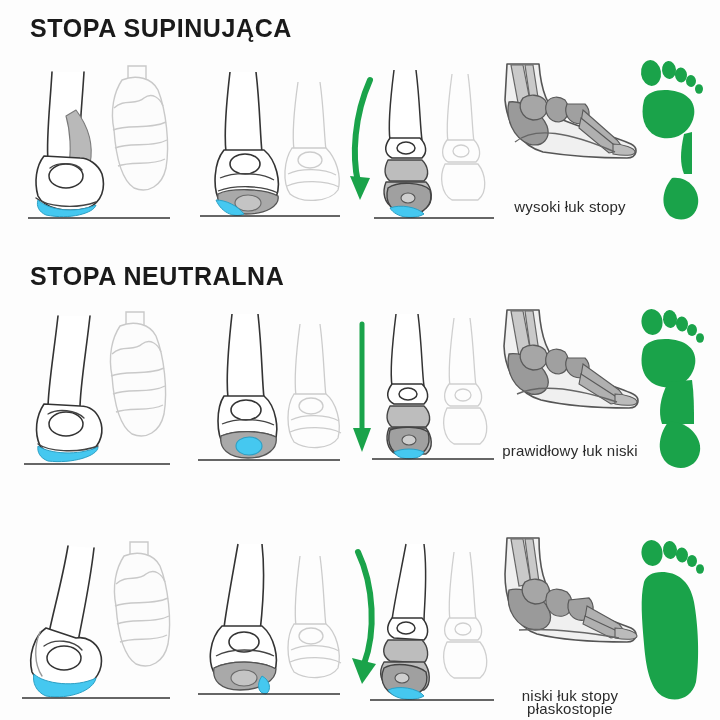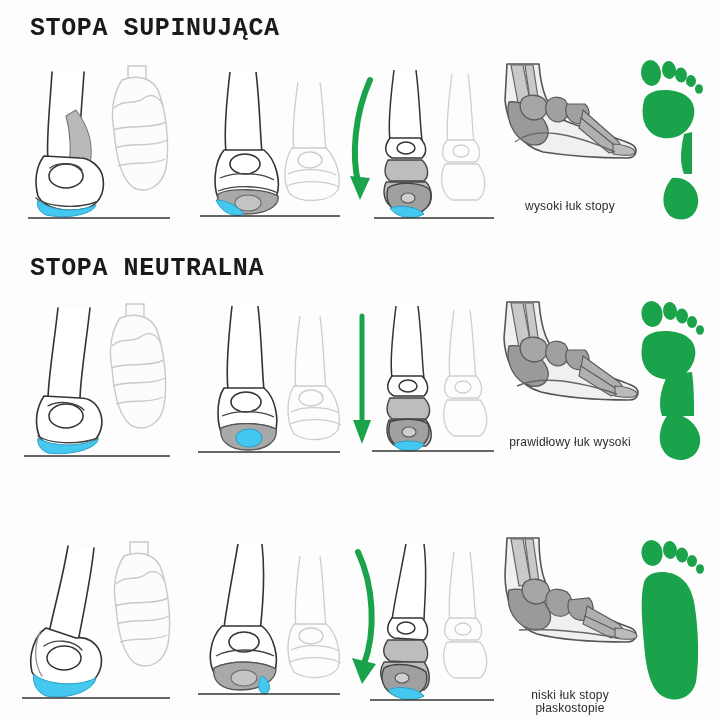--- a/index.html
+++ b/index.html
@@ -20,28 +20,28 @@
     height: 720px;
     background: #fdfdfd;
   }
   .section {
     position: absolute;
     left: 0;
     width: 720px;
     height: 240px;
   }
   #section-0 { top: 0; }
-  #section-1 { top: 240px; }
+  #section-1 { top: 248px; }
   #section-2 { top: 480px; }
 
   .section-title {
     position: absolute;
     left: 30px;
     top: 14px;
-    font-family: Liberation Mono, monospace;
+    font-family: Liberation Sans, sans-serif;
     font-weight: bold;
     font-size: 25px;
     letter-spacing: 0.6px;
     color: #1a1a1a;
     white-space: nowrap;
   }
 
   .panel {
     position: absolute;
     top: 48px;
@@ -54,21 +54,21 @@
   .panel-e { left: 628px; width: 92px; }
 
   .panel svg { display: block; }
 
   .arch-caption {
     position: absolute;
     left: 0;
     width: 100%;
     text-align: center;
     font-family: "Liberation Sans", sans-serif;
-    font-size: 12px;
+    font-size: 15px;
     color: #2b2b2b;
     line-height: 13px;
     letter-spacing: 0.2px;
   }
   .cap-1 { top: 152px; }
   .cap-2 { top: 148px; }
   .cap-3 { top: 118px; margin-top: 43px; }
 
   .cap-line { display: block; }
 </style>
@@ -321,21 +321,21 @@
           <path d="M72 62 C68 72, 74 82, 86 82 C96 80, 96 68, 90 62 Z"></path>
         </g>
         <g fill="#b0b0b0" stroke="#5a5a5a" stroke-width="1.1">
           <path d="M88 68 L124 94 L130 102 L120 104 L86 80 Z"></path>
           <path d="M86 78 L120 100 L126 106 L116 108 L84 88 Z"></path>
         </g>
         <path d="M120 98 C130 98, 142 102, 142 106 C142 110, 130 110, 120 108 Z" fill="#bbbbbb" stroke="#5a5a5a" stroke-width="1.1"></path>
         <path d="M22 98 C44 88, 80 92, 122 106" fill="none" stroke="#666" stroke-width="1.4"></path>
       </svg>
       <div class="arch-caption cap-2">
-        <span class="cap-line">prawidłowy łuk wysoki</span>
+        <span class="cap-line">prawidłowy łuk niski</span>
       </div>
     </div>
 
     <div class="panel panel-e">
       <svg width="92" height="186" viewBox="0 0 92 186">
         <g fill="#1aa34a">
           <ellipse cx="24" cy="26" rx="10.5" ry="13" transform="rotate(-8 24 26)"></ellipse>
           <ellipse cx="42" cy="23" rx="7" ry="9" transform="rotate(-6 42 23)"></ellipse>
           <ellipse cx="54" cy="28" rx="6" ry="7.5" transform="rotate(-4 54 28)"></ellipse>
           <ellipse cx="64" cy="34" rx="5" ry="6"></ellipse>

